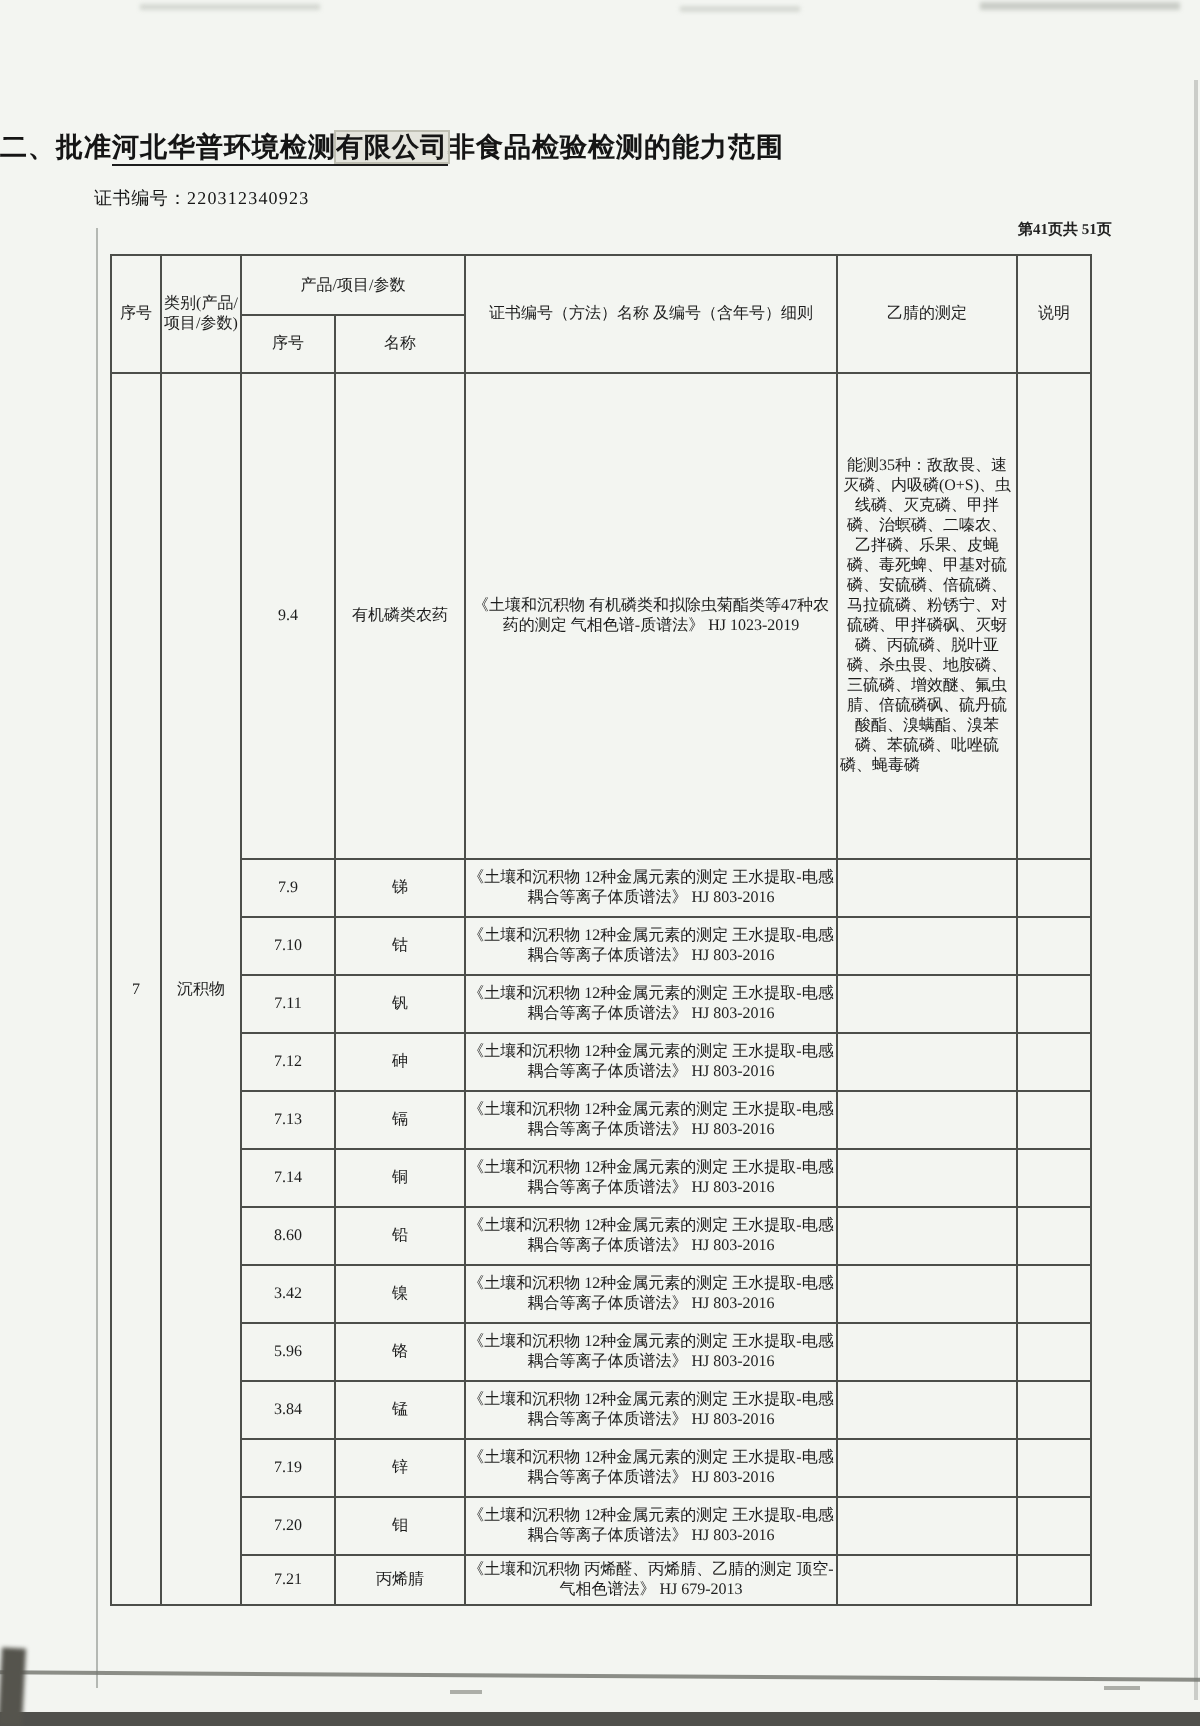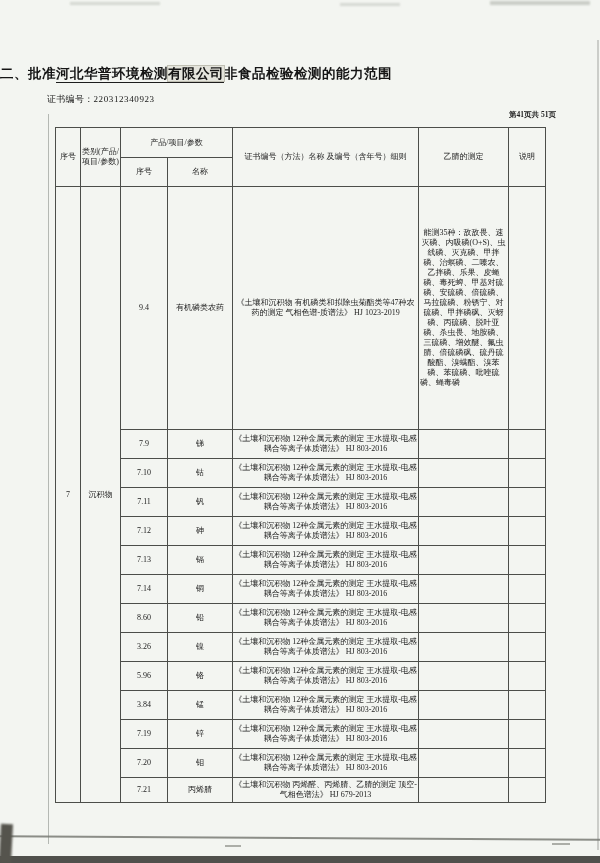--- a/index.html
+++ b/index.html
@@ -164,21 +164,21 @@
           <td class="note"></td>
         </tr>
         <tr class="row-std">
           <td class="seq">8.60</td>
           <td class="name">铅</td>
           <td class="std">《土壤和沉积物 12种金属元素的测定 王水提取-电感耦合等离子体质谱法》 HJ 803-2016</td>
           <td class="restr"></td>
           <td class="note"></td>
         </tr>
         <tr class="row-std">
-          <td class="seq">3.26</td>
+          <td class="seq">3.42</td>
           <td class="name">镍</td>
           <td class="std">《土壤和沉积物 12种金属元素的测定 王水提取-电感耦合等离子体质谱法》 HJ 803-2016</td>
           <td class="restr"></td>
           <td class="note"></td>
         </tr>
         <tr class="row-std">
           <td class="seq">5.96</td>
           <td class="name">铬</td>
           <td class="std">《土壤和沉积物 12种金属元素的测定 王水提取-电感耦合等离子体质谱法》 HJ 803-2016</td>
           <td class="restr"></td>

